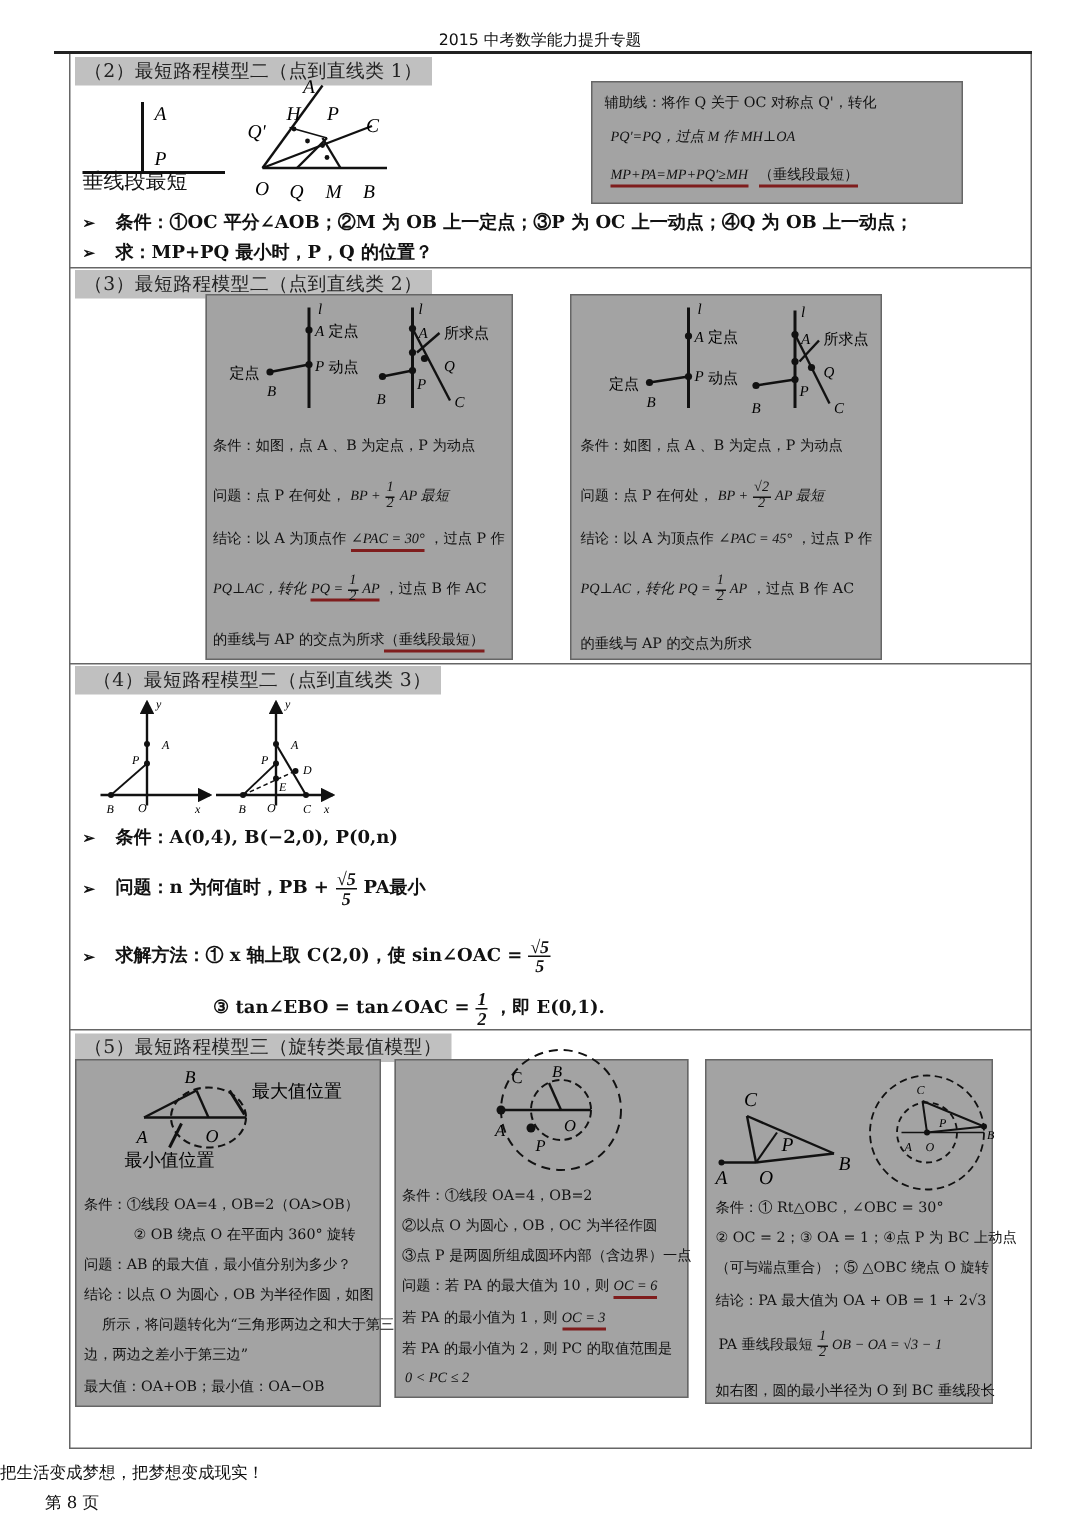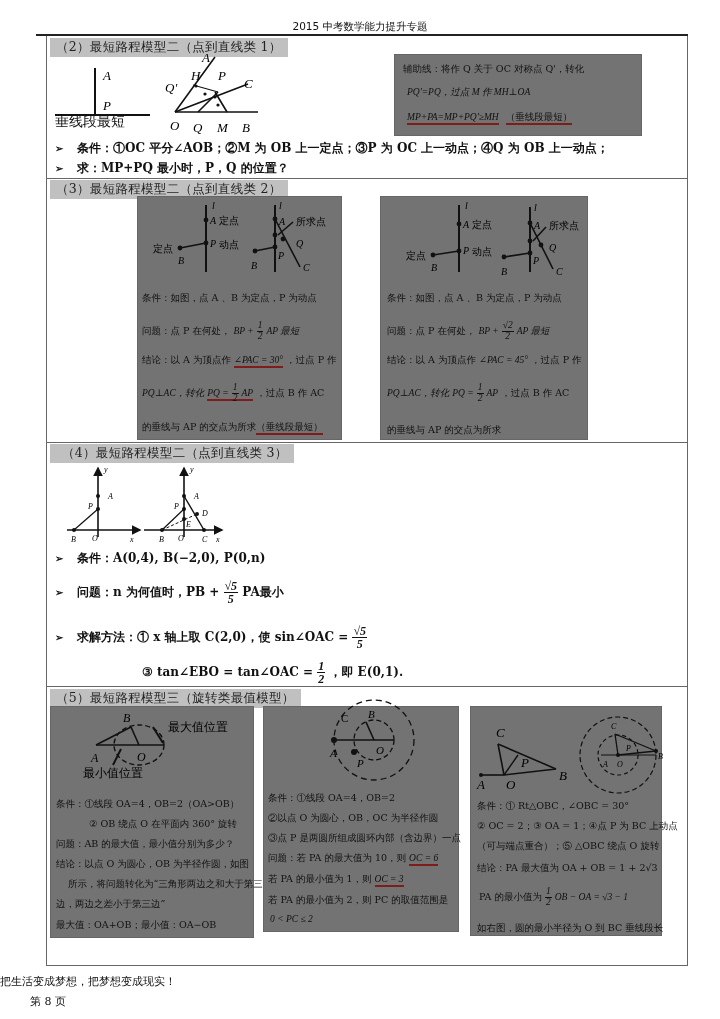--- a/index.html
+++ b/index.html
@@ -2,21 +2,21 @@
 <html><head>
 <meta charset="utf-8">
 <style>
   html, body { margin:0; padding:0; background:#fff; }
   body { width:720px; height:1019px; position:relative; font-family:"DejaVu Serif","Liberation Serif",serif; color:#111; overflow:hidden; }
   .hdr { position:absolute; top:20px; left:0; width:720px; text-align:center; font-family:"DejaVu Sans","Liberation Sans",sans-serif; font-size:10.5px; }
   .hdr-rule { position:absolute; top:34px; left:36px; width:652px; height:2px; background:#222; }
   .frame { position:absolute; left:46px; top:36px; width:642px; height:930px; border:1px solid #666; border-top:none; box-sizing:border-box; }
   .sec-title { position:absolute; background:#c0c0c0; font-size:12.5px; padding:1px 6px 1px 6px; color:#222; letter-spacing:0.3px; white-space:nowrap; }
   .hline { position:absolute; height:1px; background:#666; }
-  .box { position:absolute; border:1px solid #666; box-sizing:border-box; background:#737373; }
+  .box { position:absolute; border:1px solid #666; box-sizing:border-box; background:#a3a3a3; }
   .bul { position:absolute; font-size:12px; white-space:nowrap;font-weight:bold; }
   .bul .mk { display:inline-block; width:22px; font-size:10px; }
   .small { font-size:9.5px; line-height:1; white-space:nowrap; position:absolute; }
   .ital { font-style:italic; font-family:"Liberation Serif","DejaVu Serif",serif; }
   .ul { border-bottom:2px solid #7f1d1d; padding-bottom:1px; }
   svg { position:absolute; overflow:visible; }
   svg text { font-family:"Liberation Serif","DejaVu Serif",serif; }
   .frac { display:inline-block; vertical-align:middle; text-align:center; line-height:1; }
   .frac .n { display:block; border-bottom:1px solid #111; padding:0 1px; }
   .frac .d { display:block; }
@@ -326,21 +326,21 @@
     <text x="155" y="44" font-size="8" font-style="italic">P</text>
     <text x="187" y="52" font-size="8" font-style="italic">B</text>
     <text x="132" y="60" font-size="8" font-style="italic">A</text>
     <text x="146" y="60" font-size="8" font-style="italic">O</text>
   </svg>
   <div class="small" style="left:6px;top:94px;">条件：① Rt△OBC，∠OBC = 30°</div>
   <div class="small" style="left:6px;top:114px;">② OC = 2；③ OA = 1；④点 P 为 BC 上动点</div>
   <div class="small" style="left:6px;top:134px;">（可与端点重合）；⑤ △OBC 绕点 O 旋转</div>
   <div class="small" style="left:6px;top:156px;">结论：PA 最大值为 OA + OB = 1 + 2√3</div>
   <div class="small" style="left:8px;top:180px;">
-    <span>PA 的最小值为</span>
+    <span>PA 垂线段最短</span>
     <span class="frac ital"><span class="n">1</span><span class="d">2</span></span>
     <span class="ital">OB − OA = √3 − 1</span>
   </div>
   <div class="small" style="left:6px;top:216px;">如右图，圆的最小半径为 O 到 BC 垂线段长</div>
 </div>
 
 <div class="footer" style="top:974px;">把生活变成梦想，把梦想变成现实！</div>
 <div class="footer" style="top:994px;padding-left:30px;">第 8 页</div>
 
 </body></html>

